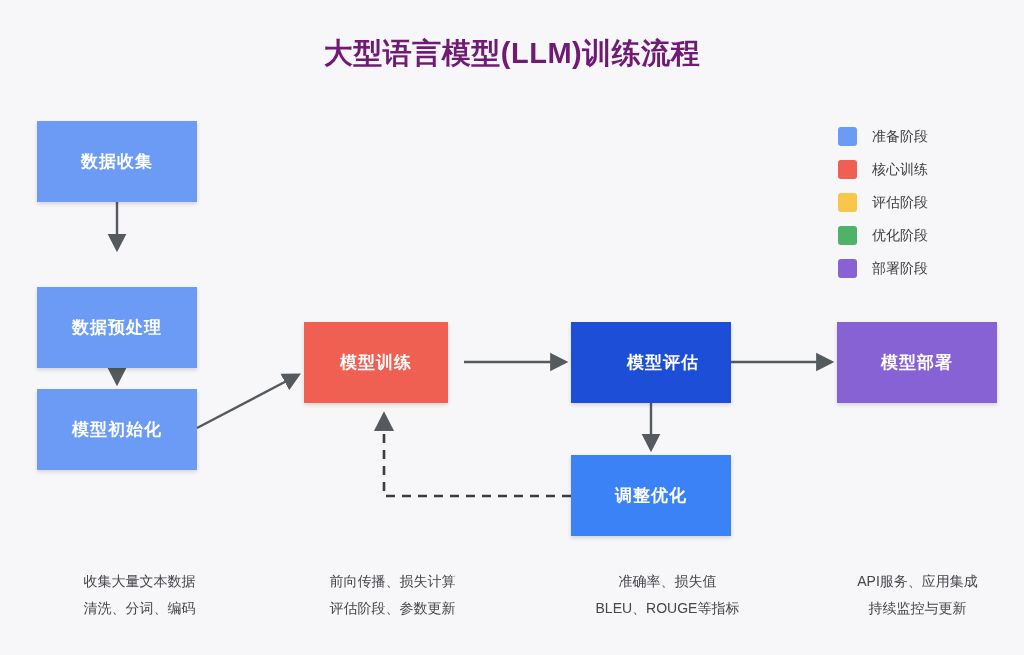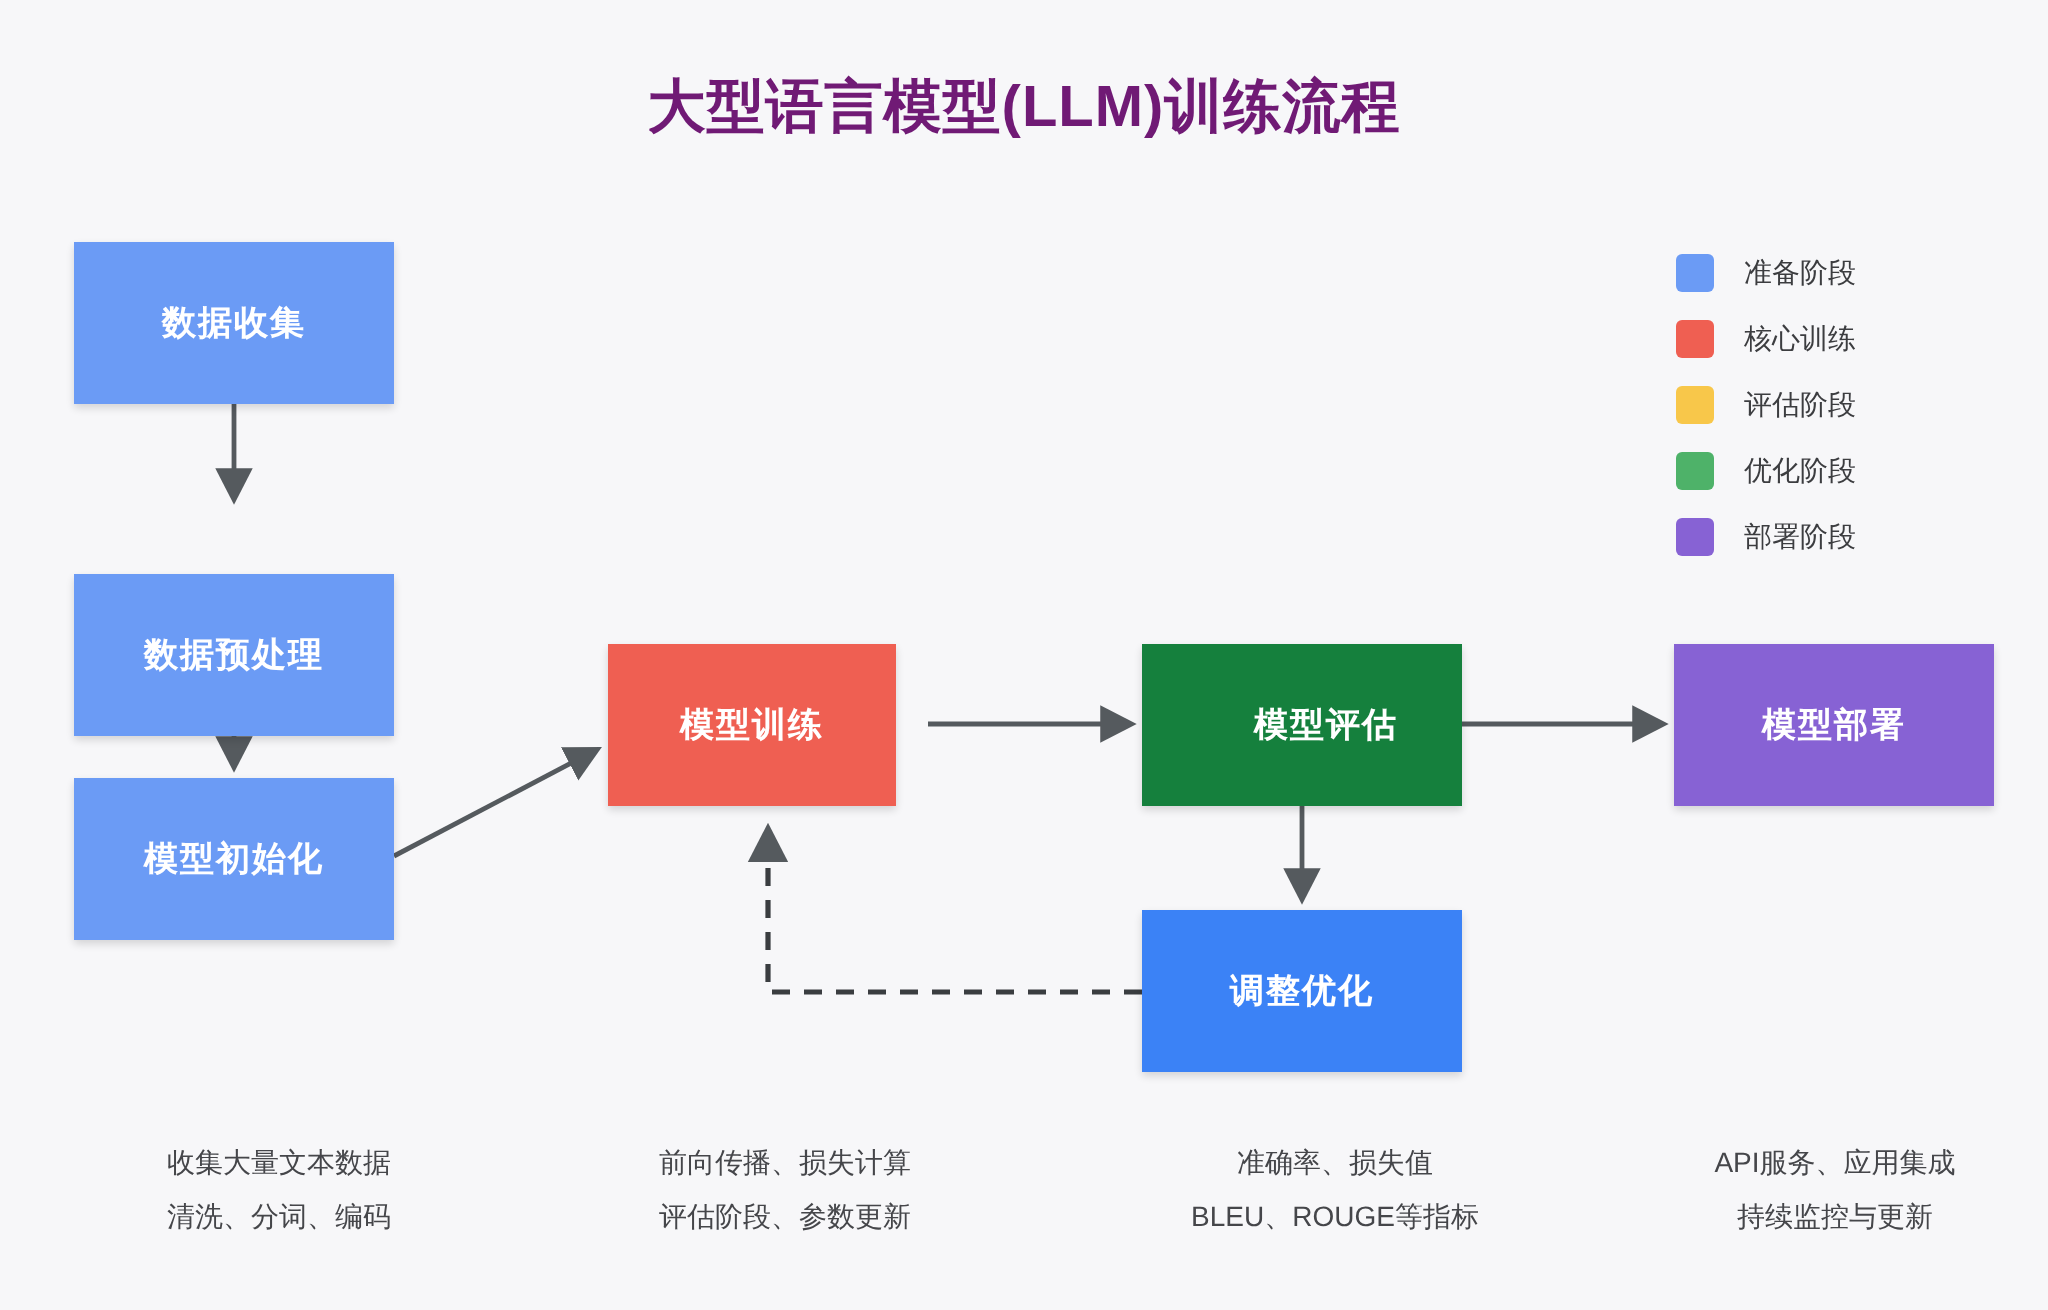--- a/index.html
+++ b/index.html
@@ -46,21 +46,21 @@
     color: #ffffff;
     font-size: 17px;
     font-weight: bold;
     letter-spacing: 1px;
     box-shadow: 0 2px 4px rgba(0,0,0,0.14);
     box-sizing: border-box;
   }
   .n-prep   { background: #6b9bf5; }
   .n-train  { background: #ef5f52; }
   .n-eval   { background: #f8c council; }
-  .n-eval   { background: #15803d; padding-left: 24px; }
+  .n-eval   { background: #1d4ed8; padding-left: 24px; }
   .n-opt    { background: #3b82f6; }
   .n-deploy { background: #8762d4; }
 
   #node-data-collect   { left: 37px;  top: 121px; width: 160px; height: 81px; }
   #node-data-prep      { left: 37px;  top: 255px; width: 160px; height: 81px; margin-top: 32px; }
   #node-model-init     { left: 37px;  top: 389px; width: 160px; height: 81px; }
   #node-model-train    { left: 304px; top: 322px; width: 144px; height: 81px; }
   #node-model-eval     { left: 571px; top: 322px; width: 160px; height: 81px; }
   #node-tune-opt       { left: 571px; top: 455px; width: 160px; height: 81px; }
   #node-model-deploy   { left: 837px; top: 322px; width: 160px; height: 81px; }

